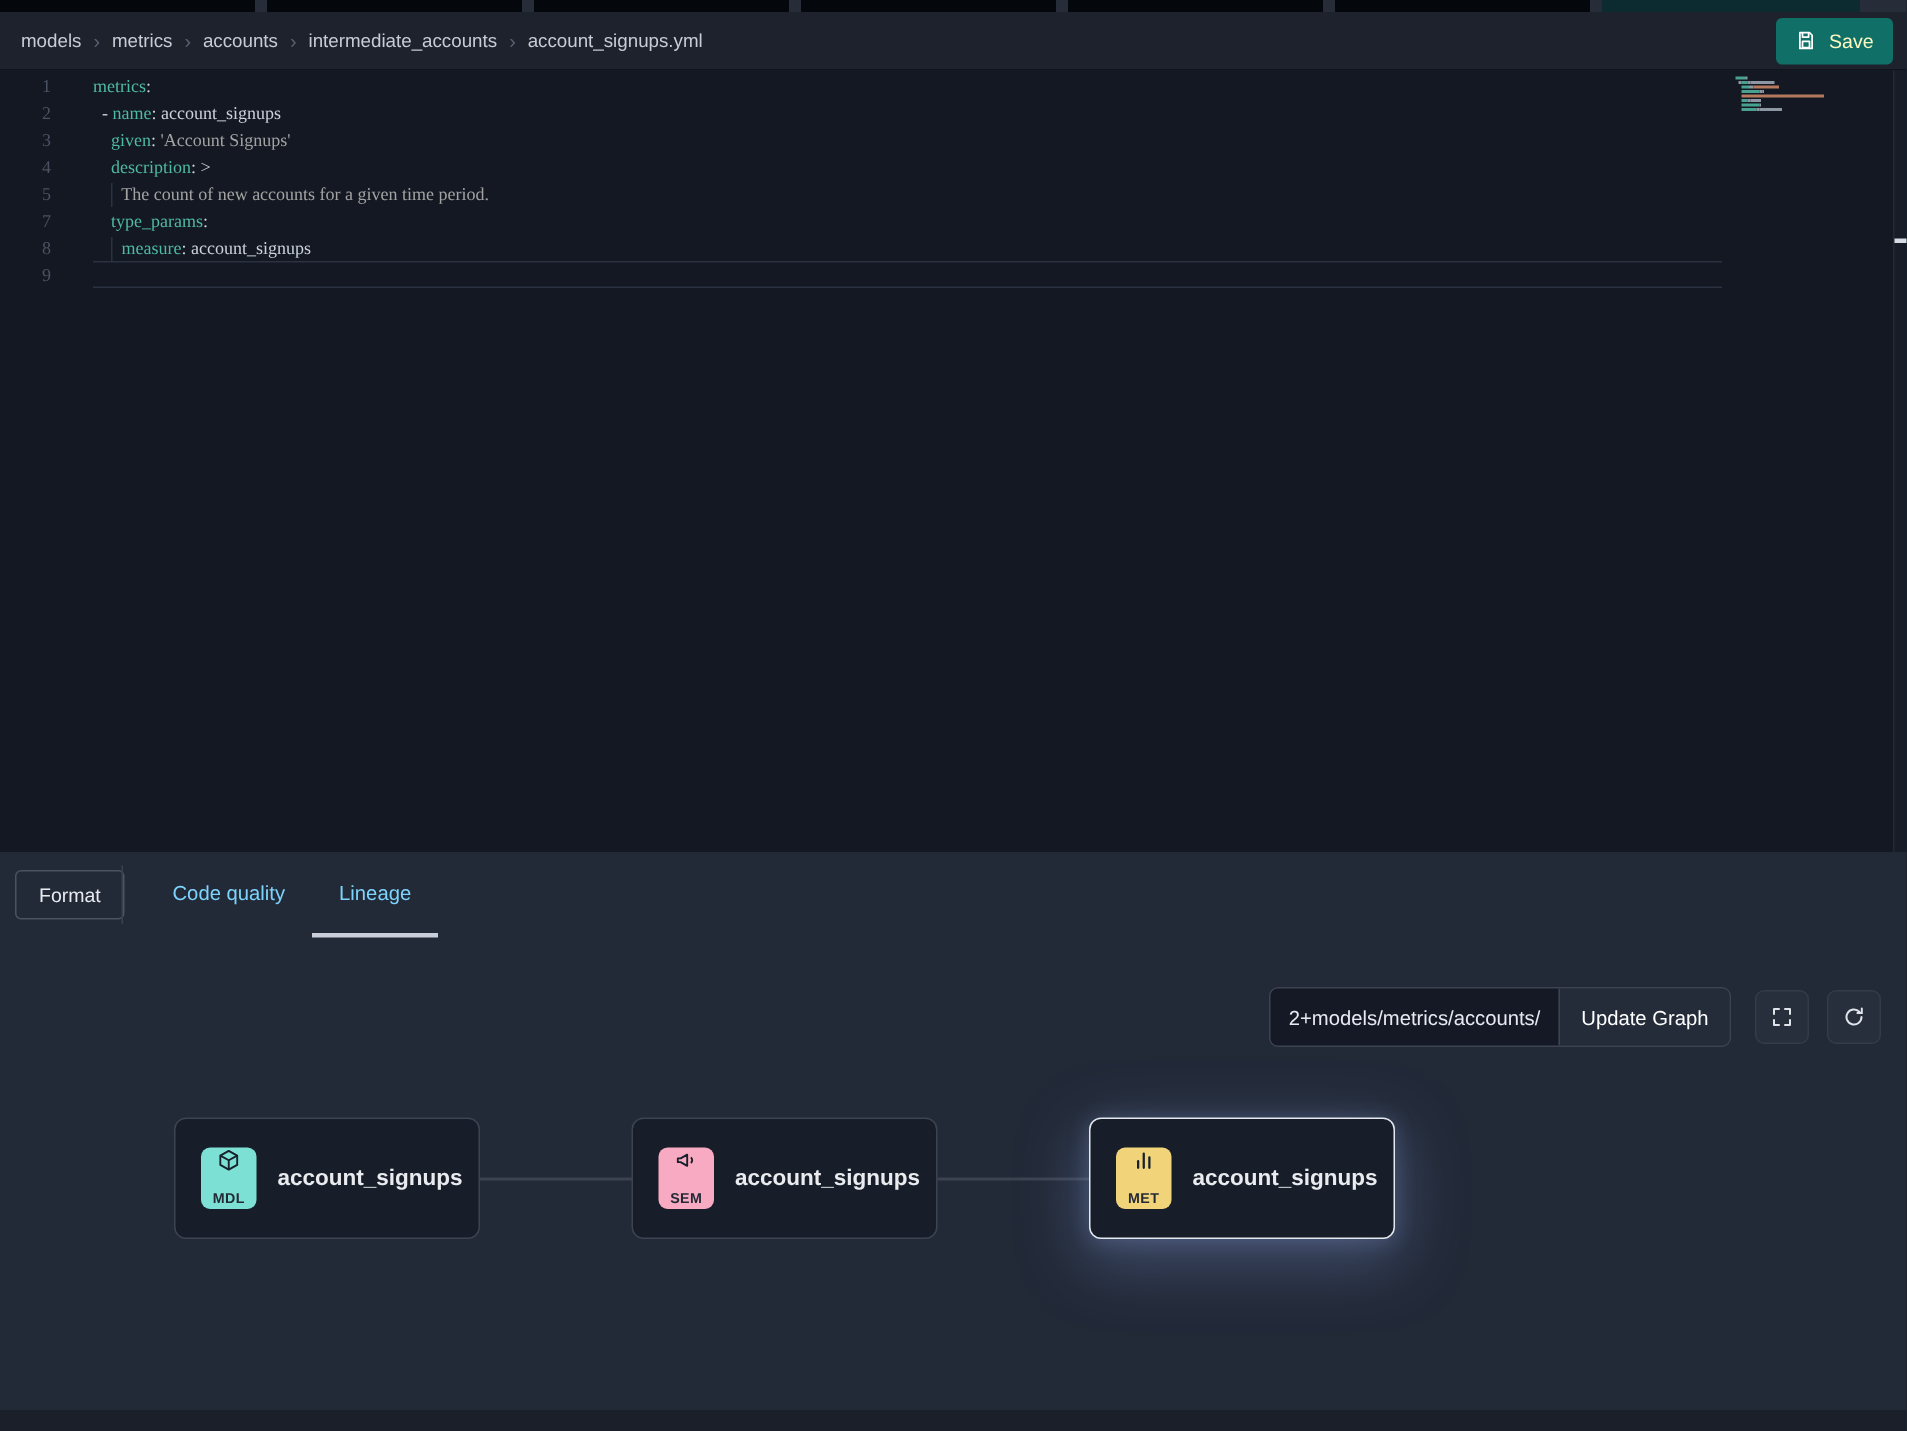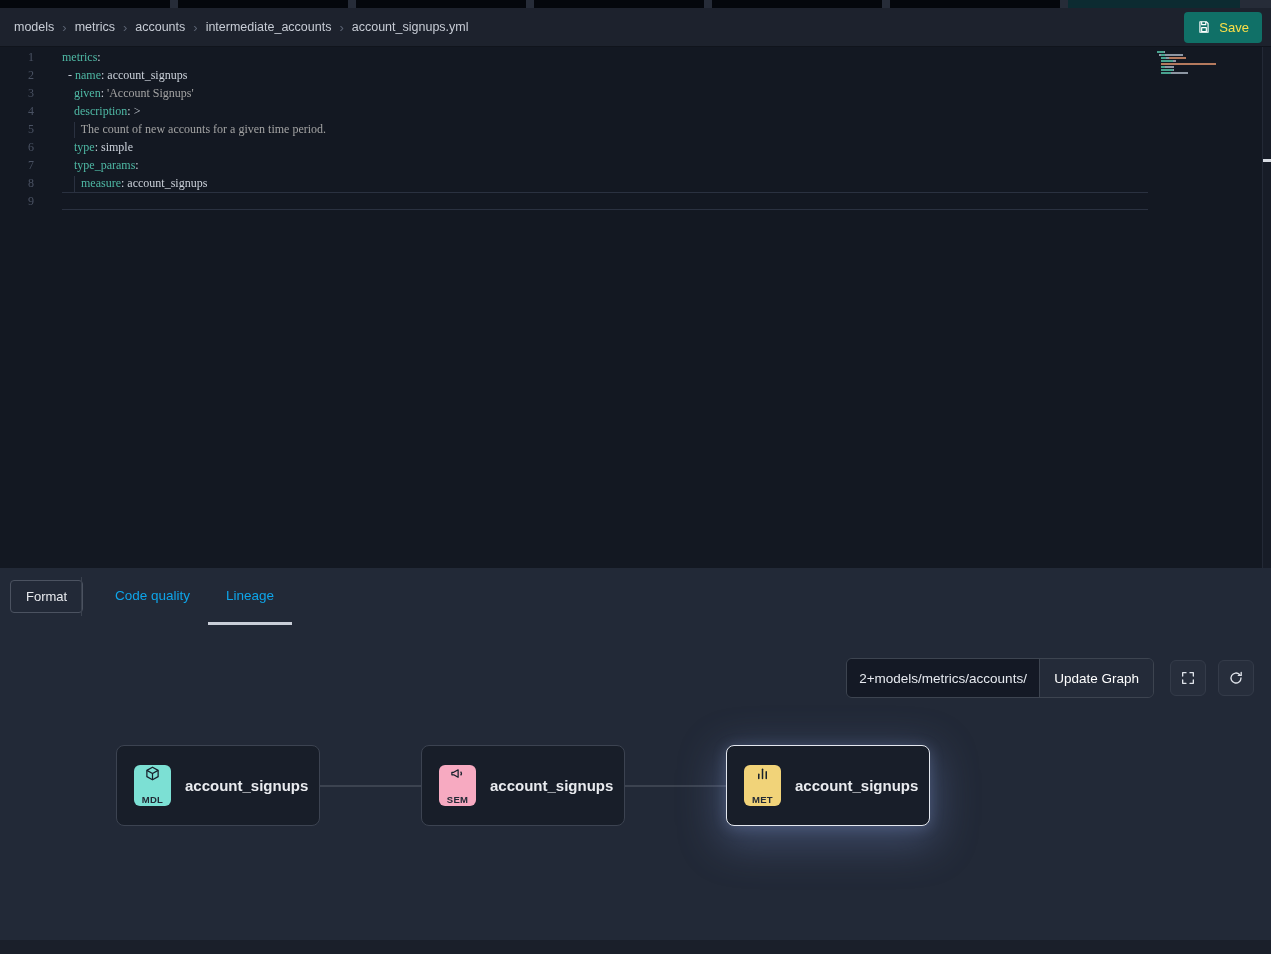--- a/index.html
+++ b/index.html
@@ -12,21 +12,21 @@
   .win-tab { flex:0 0 170px; height:8px; background:#04070c; margin-right:8px; }
   .win-tab.teal { background:#0c2b31; flex:0 0 172px; }
 
   
   .breadcrumb-bar { height:39px; background:#1d222d; display:flex; align-items:center;
                     padding:0 9px 0 14px; border-bottom:1px solid #10141c; }
   .breadcrumb { display:flex; gap:8px; font-size:12.5px; color:#c7ccd5; }
   .crumb { cursor:default; }
   .crumb-sep { color:#5a6272; font-size:13px; }
   .save-btn { margin-left:auto; height:31px; padding:0 13px; background:#107067; border:none;
-              border-radius:4px; color:#fde047; font-size:13px; font-family:"Liberation Sans",sans-serif;
+              border-radius:4px; color:#fef9c3; font-size:13px; font-family:"Liberation Sans",sans-serif;
               display:flex; align-items:center; gap:8px; cursor:pointer; }
 
   
   .editor { position:relative; height:521px; background:#131822;
             font-family:Liberation Serif, serif; font-size:12px; padding-top:1px; }
   .code-line { height:18px; line-height:18px; white-space:pre; }
   .ln { display:inline-block; width:34px; text-align:right; color:#4a5263; }
   .lt { display:inline-block; margin-left:28px; width:1086px; height:18px; vertical-align:top; }
   .code-line.current .lt { border-top:1px solid #2a3140; border-bottom:1px solid #2a3140; }
   .tok-key { color:#4fb9a5; }
@@ -46,21 +46,21 @@
 
   
   .bottom-panel { position:relative; height:372px; background:#222937; }
   .panel-tabrow { position:relative; height:57px; }
   .format-btn { position:absolute; left:10px; top:12px; height:33px; padding:0 15px;
                 background:#222937; border:1px solid #4b5260; border-radius:4px; color:#e8eaee;
                 font-size:13px; font-family:"Liberation Sans",sans-serif; cursor:pointer; }
   .vsep { position:absolute; left:81px; top:9px; width:1px; height:39px; background:#3a414e; }
   .panel-tabs { position:absolute; left:97px; top:0; height:57px; display:flex; }
   .panel-tab { height:57px; display:flex; align-items:center; padding:0 18px; font-size:13.5px;
-               color:#0ea5e9; cursor:pointer; border-bottom:3px solid transparent; }
+               color:#7dd3fc; cursor:pointer; border-bottom:3px solid transparent; }
   .panel-tab.active { border-bottom:3px solid #c9ced8; }
 
   
   .lin-toolbar { position:absolute; top:78px; right:17px; display:flex; align-items:center;margin-top:12px; }
   .selector-group { display:flex; border:1px solid #3d4450; border-radius:6px; overflow:hidden; }
   .lin-input { width:192px; height:38px; background:#141925; border:none; color:#e7eaf0;
                font-size:13.5px; padding:0 12px; font-family:"Liberation Sans",sans-serif; outline:none; }
   .update-btn { height:38px; padding:0 14px; background:#242b39; border:none; border-left:1px solid #3d4450;
                 color:#fff; font-size:13.5px; font-family:"Liberation Sans",sans-serif; cursor:pointer; }
   .icon-btn { width:36px; height:36px; margin-left:16px; background:#272e3c; border:1px solid #343b49;
@@ -127,21 +127,20 @@
     </button>
   </div>
 
   <div class="editor">
     <div id="code-lines">
         <div class="code-line"><span class="ln">1</span><span class="lt"><span class="tok-key">metrics</span><span class="tok-punc">:</span></span></div>
         <div class="code-line"><span class="ln">2</span><span class="lt"><span class="tok-pl">  </span><span class="tok-punc">- </span><span class="tok-key">name</span><span class="tok-punc">: </span><span class="tok-val">account_signups</span></span></div>
         <div class="code-line"><span class="ln">3</span><span class="lt"><span class="tok-pl">    </span><span class="tok-key">given</span><span class="tok-punc">: </span><span class="tok-str">'Account Signups'</span></span></div>
         <div class="code-line"><span class="ln">4</span><span class="lt"><span class="tok-pl">    </span><span class="tok-key">description</span><span class="tok-punc">: </span><span class="tok-punc">&gt;</span></span></div>
         <div class="code-line"><span class="ln">5</span><span class="lt"><span class="tok-pl">    </span><span class="tok-guide"></span><span class="tok-str">  The count of new accounts for a given time period.</span></span></div>
-        <div class="code-line"><span class="ln">6</span><span class="lt"><span class="tok-pl">    </span><span class="tok-key">type</span><span class="tok-punc">: </span><span class="tok-val">simple</span></span></div>
         <div class="code-line"><span class="ln">7</span><span class="lt"><span class="tok-pl">    </span><span class="tok-key">type_params</span><span class="tok-punc">:</span></span></div>
         <div class="code-line"><span class="ln">8</span><span class="lt"><span class="tok-pl">    </span><span class="tok-guide"></span><span class="tok-key">  measure</span><span class="tok-punc">: </span><span class="tok-val">account_signups</span></span></div>
         <div class="code-line current"><span class="ln">9</span><span class="lt"></span></div>
       </div>
     <div class="minimap" id="minimap">
         <div class="mm-row">
           <span class="mm-seg" style="width: 7.35px; background: rgb(73, 162, 143);"></span>
           <span class="mm-seg" style="width: 1.05px; background: rgb(141, 150, 163);"></span>
         </div>
         <div class="mm-row">

